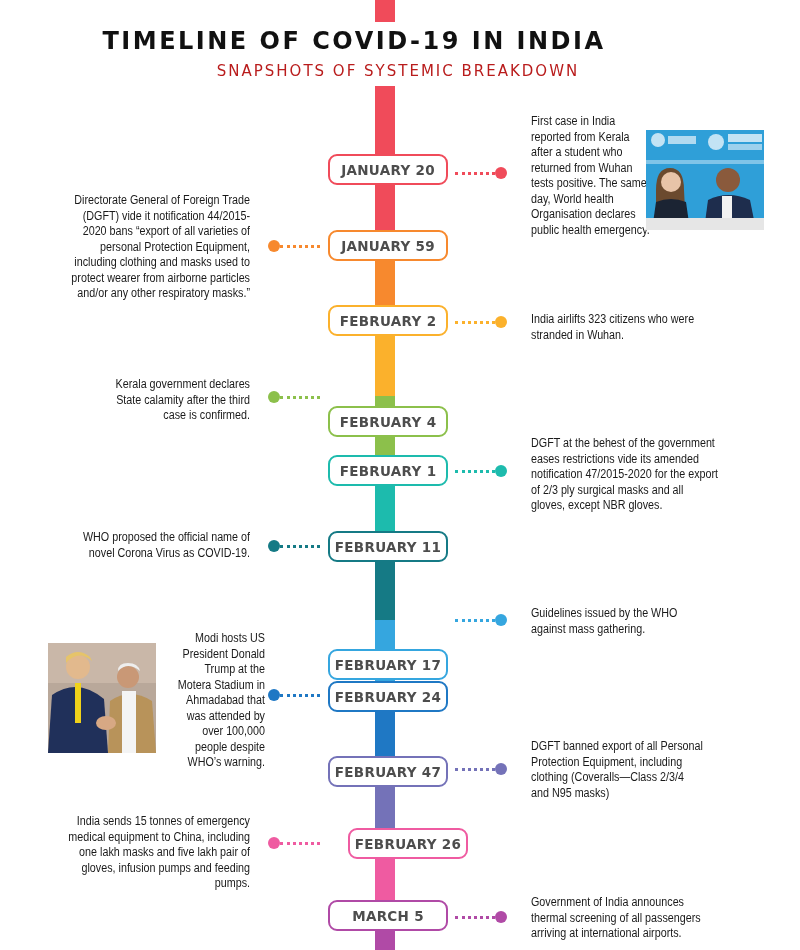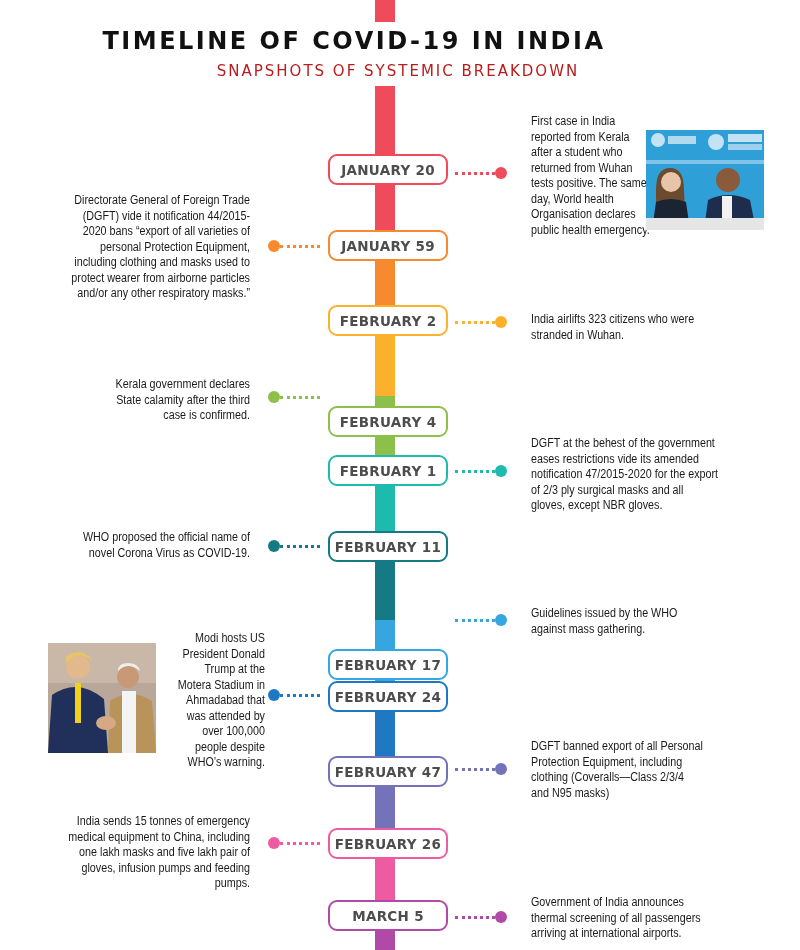--- a/index.html
+++ b/index.html
@@ -143,21 +143,21 @@
 
 <div class="date-pill" style="top:756px;border-color:#7472b8;">
     <span>FEBRUARY 47</span>
   </div>
 <div class="connector" style="left:455px;top:763px;">
   <div class="dots" style="border-color:#7472b8;"></div>
     <div class="dot" style="background:#7472b8;"></div>
 </div>
 <div class="event right" style="left:531px;top:739px;width:200px;">DGFT banned export of all Personal Protection Equipment, including clothing (Coveralls—Class 2/3/4 and N95 masks)</div>
 
-<div class="date-pill" style="top:828px;border-color:#ef5ba1;">
+<div class="date-pill" style="top:828px;border-color:#ef5ba1;margin-left:20px;">
     <span>FEBRUARY 26</span>
   </div>
 <div class="connector" style="left:268px;top:837px;">
   <div class="dot" style="background:#ef5ba1;"></div>
     <div class="dots" style="border-color:#ef5ba1;"></div>
 </div>
 <div class="event left" style="left:20px;top:814px;width:230px;">India sends 15 tonnes of emergency medical equipment to China, including one lakh masks and five lakh pair of gloves, infusion pumps and feeding pumps.</div>
 
 <div class="date-pill" style="top:900px;border-color:#b04aa6;">
     <span>MARCH 5</span>

